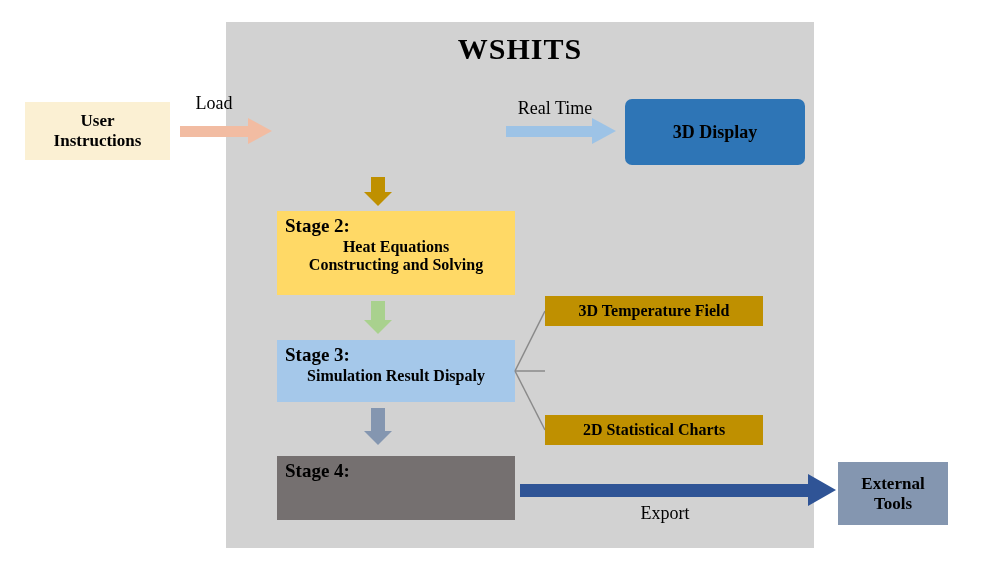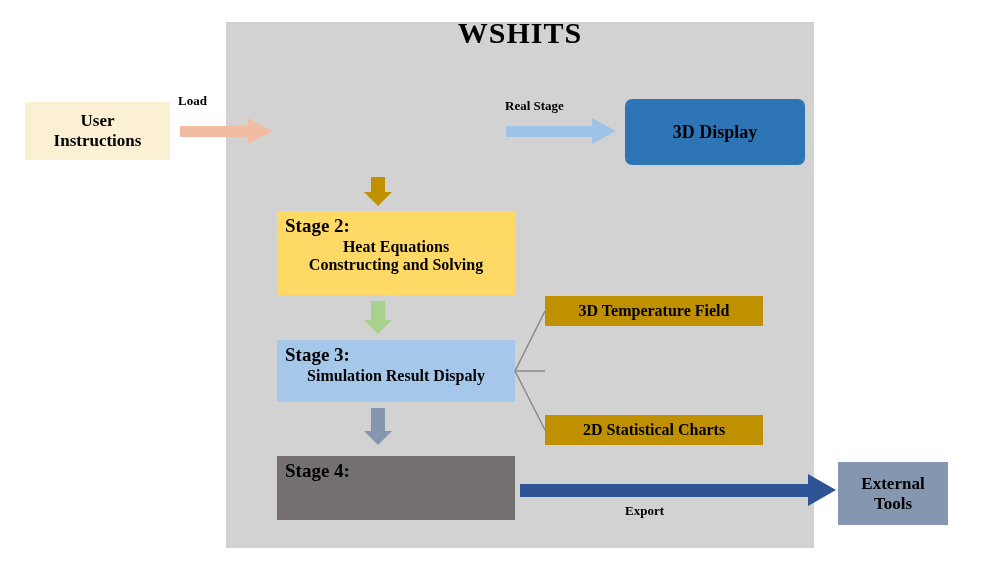--- a/index.html
+++ b/index.html
@@ -14,21 +14,21 @@
     overflow:hidden;
   }
   .abs { position:absolute; }
   .panel {
     position:absolute;
     left:226px; top:22px; width:588px; height:526px;
     background:#D2D2D2;
   }
   .title {
     position:absolute;
-    left:226px; top:16px; width:588px;
+    left:226px; top:32px; width:588px;
     text-align:center;
     font-size:30px; font-weight:bold; color:#000;
     letter-spacing:1px;
   }
   .node {
     position:absolute;
     display:flex; align-items:center; justify-content:center;
     text-align:center;
     font-weight:bold; color:#000;
   }
@@ -39,22 +39,22 @@
   }
   .stage .heading {
     font-weight:bold; font-size:19px; text-align:left;
   }
   .stage .body {
     font-weight:bold; font-size:16px; text-align:center;
     margin:1px auto 0 auto;
   }
   .arrow-label {
     position:absolute;
-    font-weight:bold; font-size:13px; color:#000;
-    text-align:left;
+    font-weight:normal; font-size:18px; color:#000;
+    text-align:center;
   }
   .tri { width:0; height:0; position:absolute; }
   .gold-box {
     position:absolute;
     width:218px; height:30px;
     background:#BF9000;
     display:flex; align-items:center; justify-content:center;
     font-weight:bold; font-size:16px; color:#000;
   }
 </style>
@@ -75,21 +75,21 @@
     <div class="abs" style="left:180px; top:126px; width:68px; height:11px; background:#F2BCA2;"></div>
     <div class="tri" style="left:248px; top:118px; border-top:13px solid transparent; border-bottom:13px solid transparent; border-left:24px solid #F2BCA2;"></div>
   </div>
   <div class="arrow-label" style="left:178px; top:93px; width:72px;">Load</div>
 
 
   <div>
     <div class="abs" style="left:506px; top:126px; width:86px; height:11px; background:#9DC3E6;"></div>
     <div class="tri" style="left:592px; top:118px; border-top:13px solid transparent; border-bottom:13px solid transparent; border-left:24px solid #9DC3E6;"></div>
   </div>
-  <div class="arrow-label" style="left:505px; top:98px; width:100px;">Real Stage</div>
+  <div class="arrow-label" style="left:505px; top:98px; width:100px;">Real Time</div>
 
   <div class="node" style="left:625px; top:99px; width:180px; height:66px; background:#2E75B6; font-size:18px;border-radius:7px;">
     <span>3D Display</span>
   </div>
 
   <div>
     <div class="abs" style="left:371px; top:177px; width:14px; height:15px; background:#BF9000;"></div>
     <div class="tri" style="left:364px; top:192px; border-left:14px solid transparent; border-right:14px solid transparent; border-top:14px solid #BF9000;"></div>
   </div>
 

